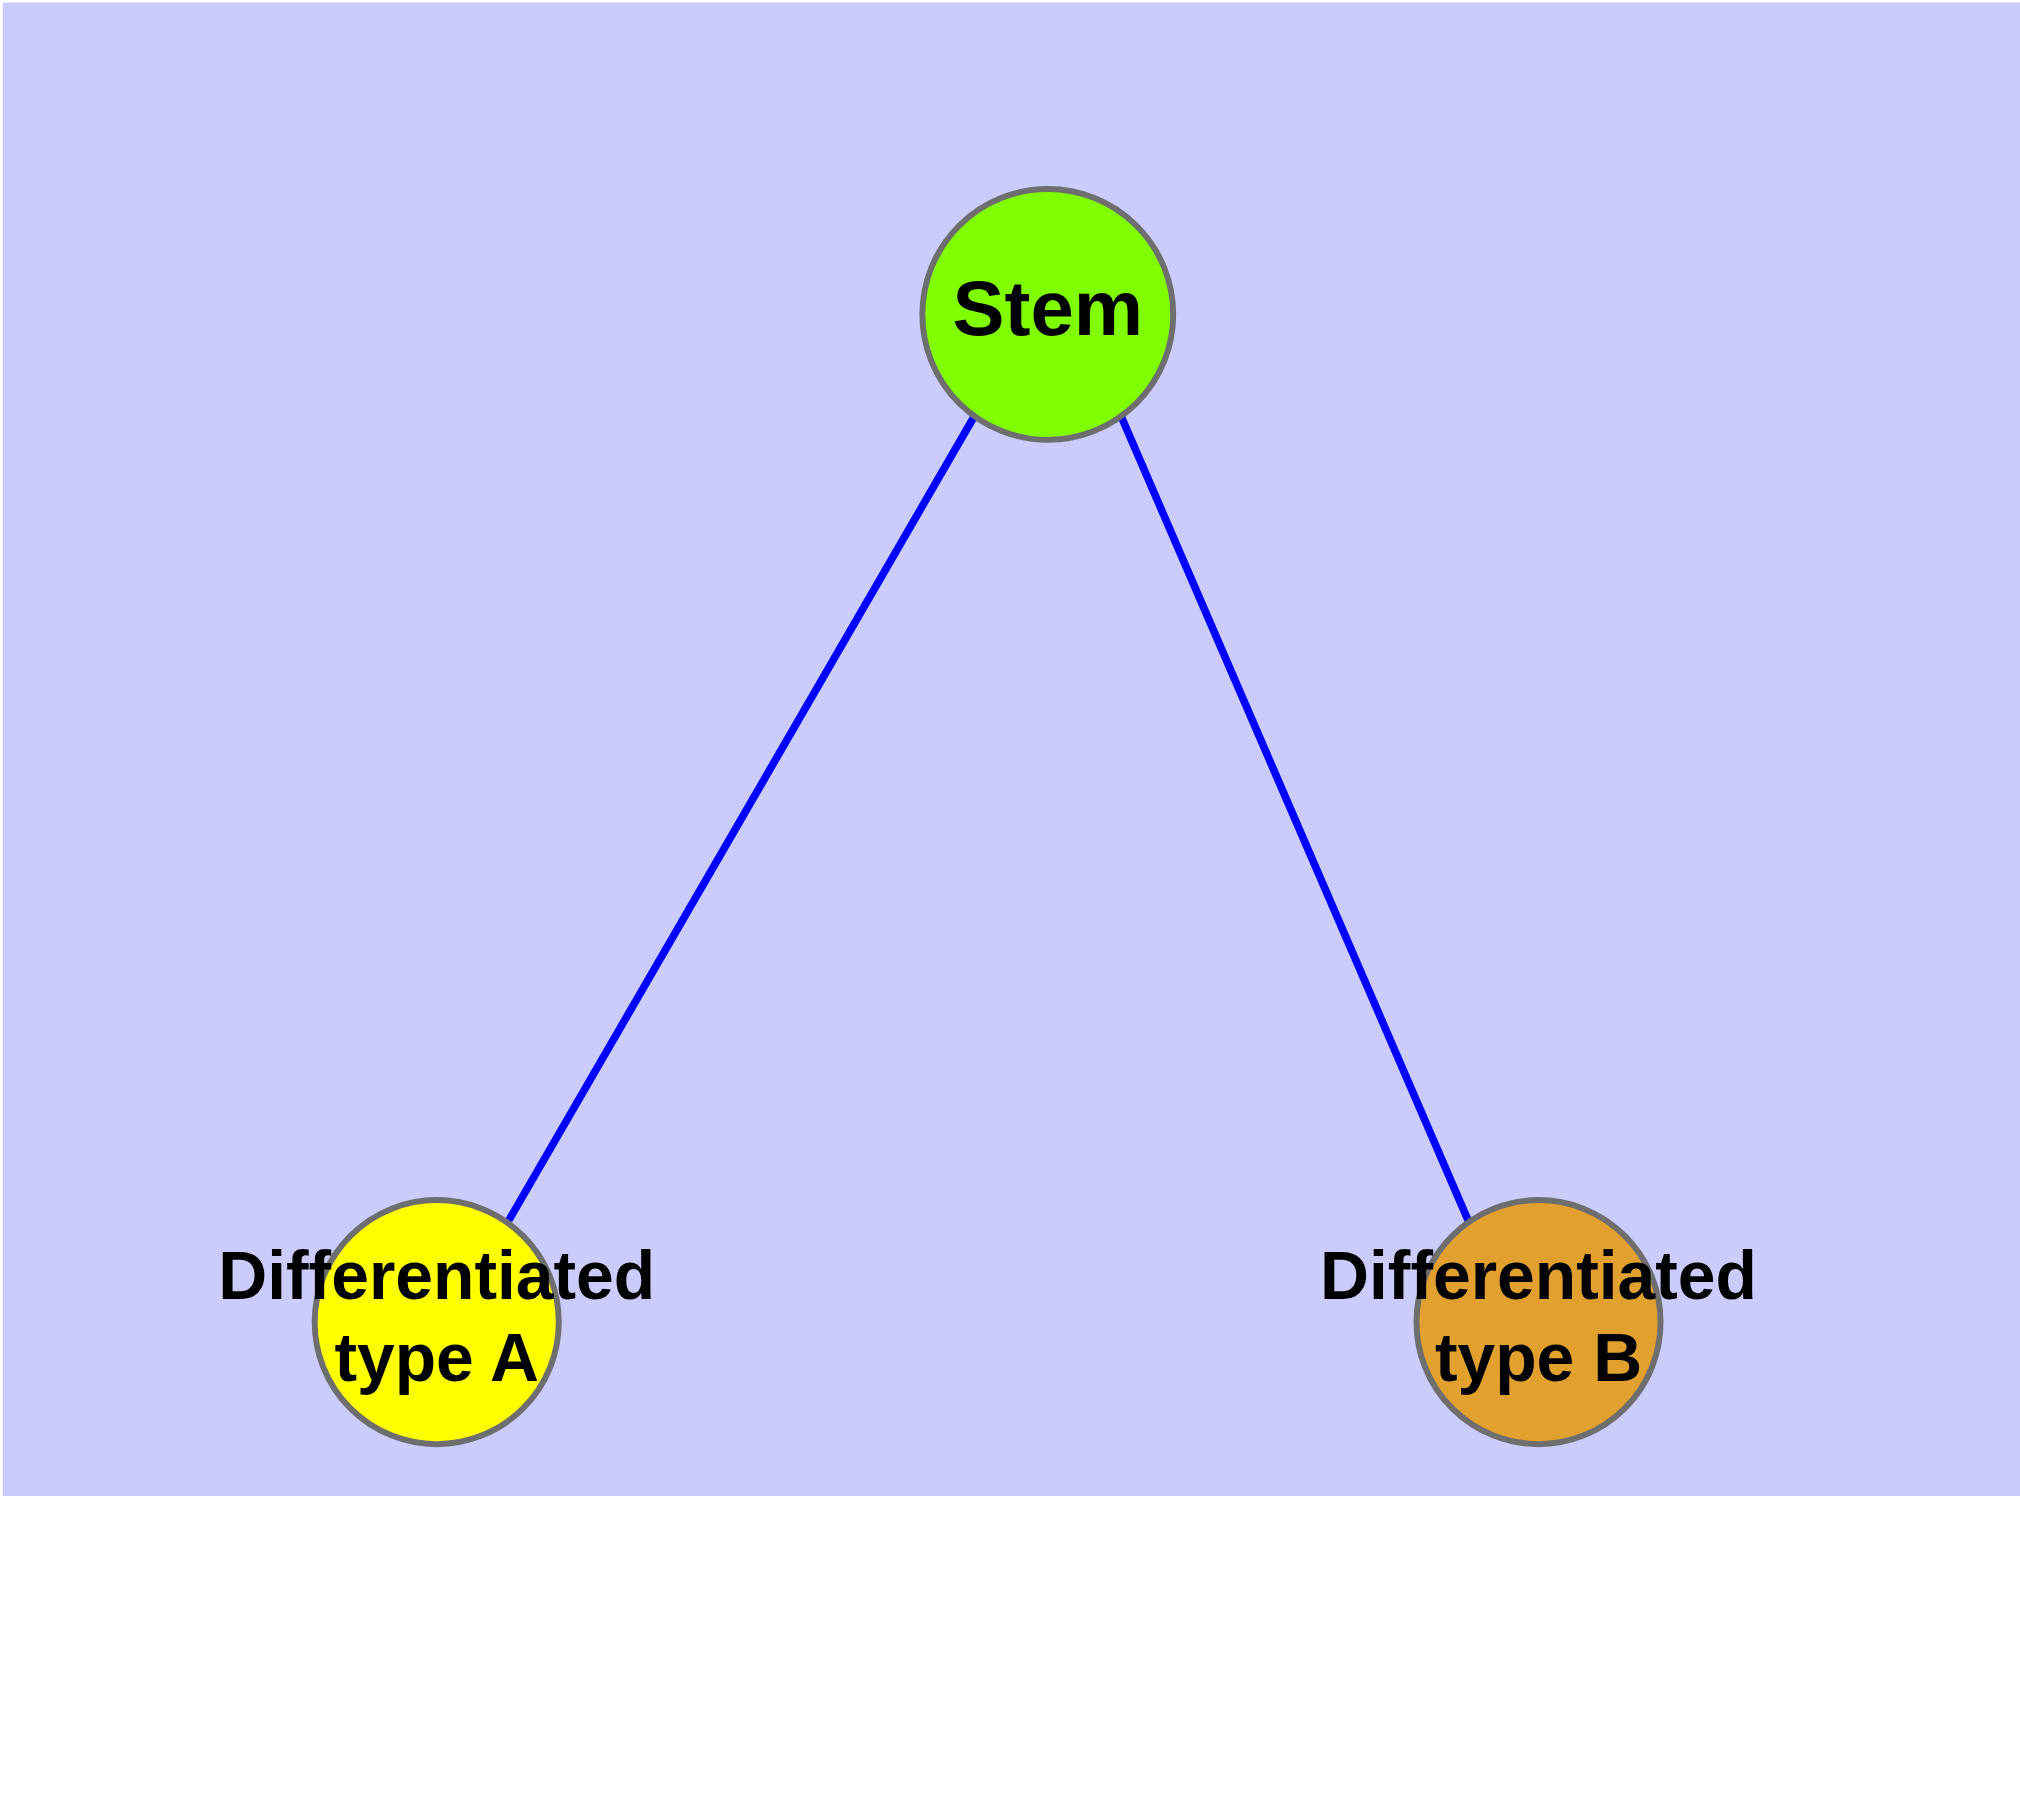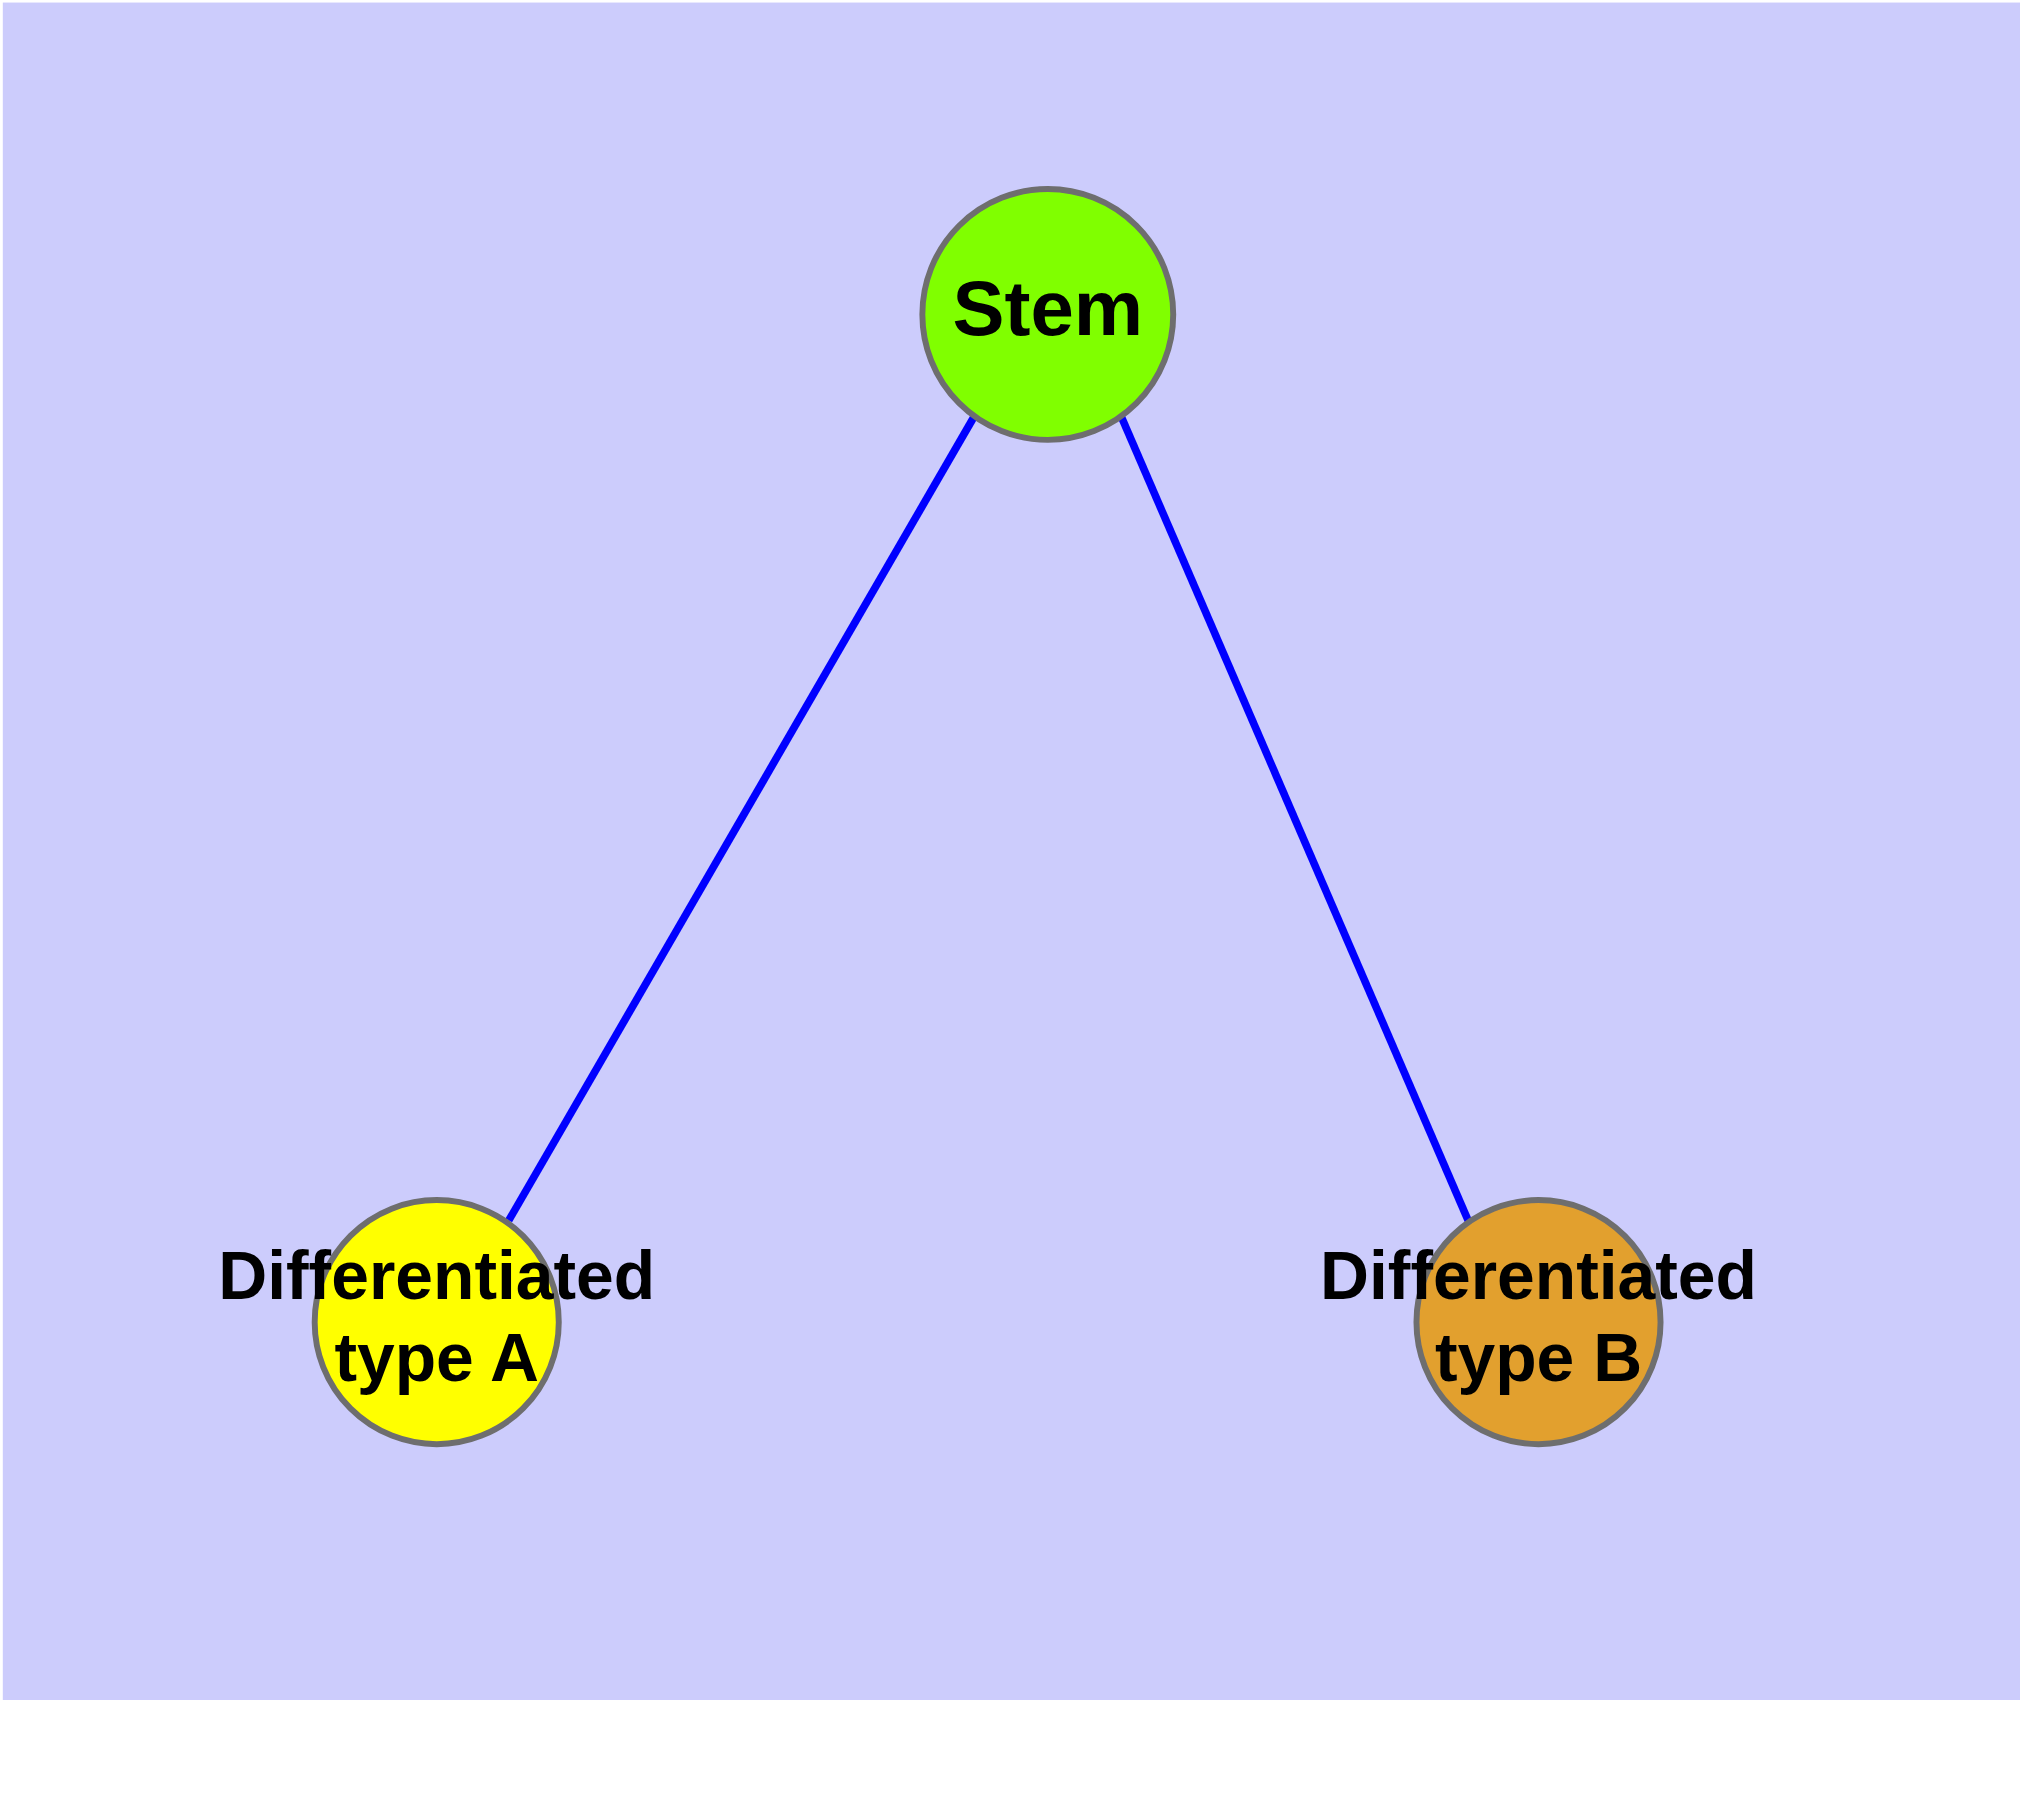--- a/index.html
+++ b/index.html
@@ -27,21 +27,21 @@
     font-family: "Liberation Sans", sans-serif;
     font-weight: bold;
     fill: #000000;
     text-anchor: middle;
     dominant-baseline: middle;
   }
 </style>
 </head>
 <body>
 
-<div id="canvas" style="width: 2021px; height: 1700px; background: rgb(255, 255, 255);">
+<div id="canvas" style="width: 2021px; height: 1496px; background: rgb(255, 255, 255);">
   <svg id="graph-svg" viewBox="0 0 2384 2138" xmlns="http://www.w3.org/2000/svg">
 
     <rect id="bg-rect" x="3" y="3" width="2381" height="2135" fill="#ccccfc"></rect>
 
     <g id="edges-layer">
         <line x1="1150" y1="490" x2="600" y2="1440" stroke="#0000ff" stroke-width="9" stroke-linecap="butt"></line>
         <line x1="1322" y1="490" x2="1732" y2="1440" stroke="#0000ff" stroke-width="9" stroke-linecap="butt"></line>
       </g>
     <g id="nodes-layer">
         <g>

